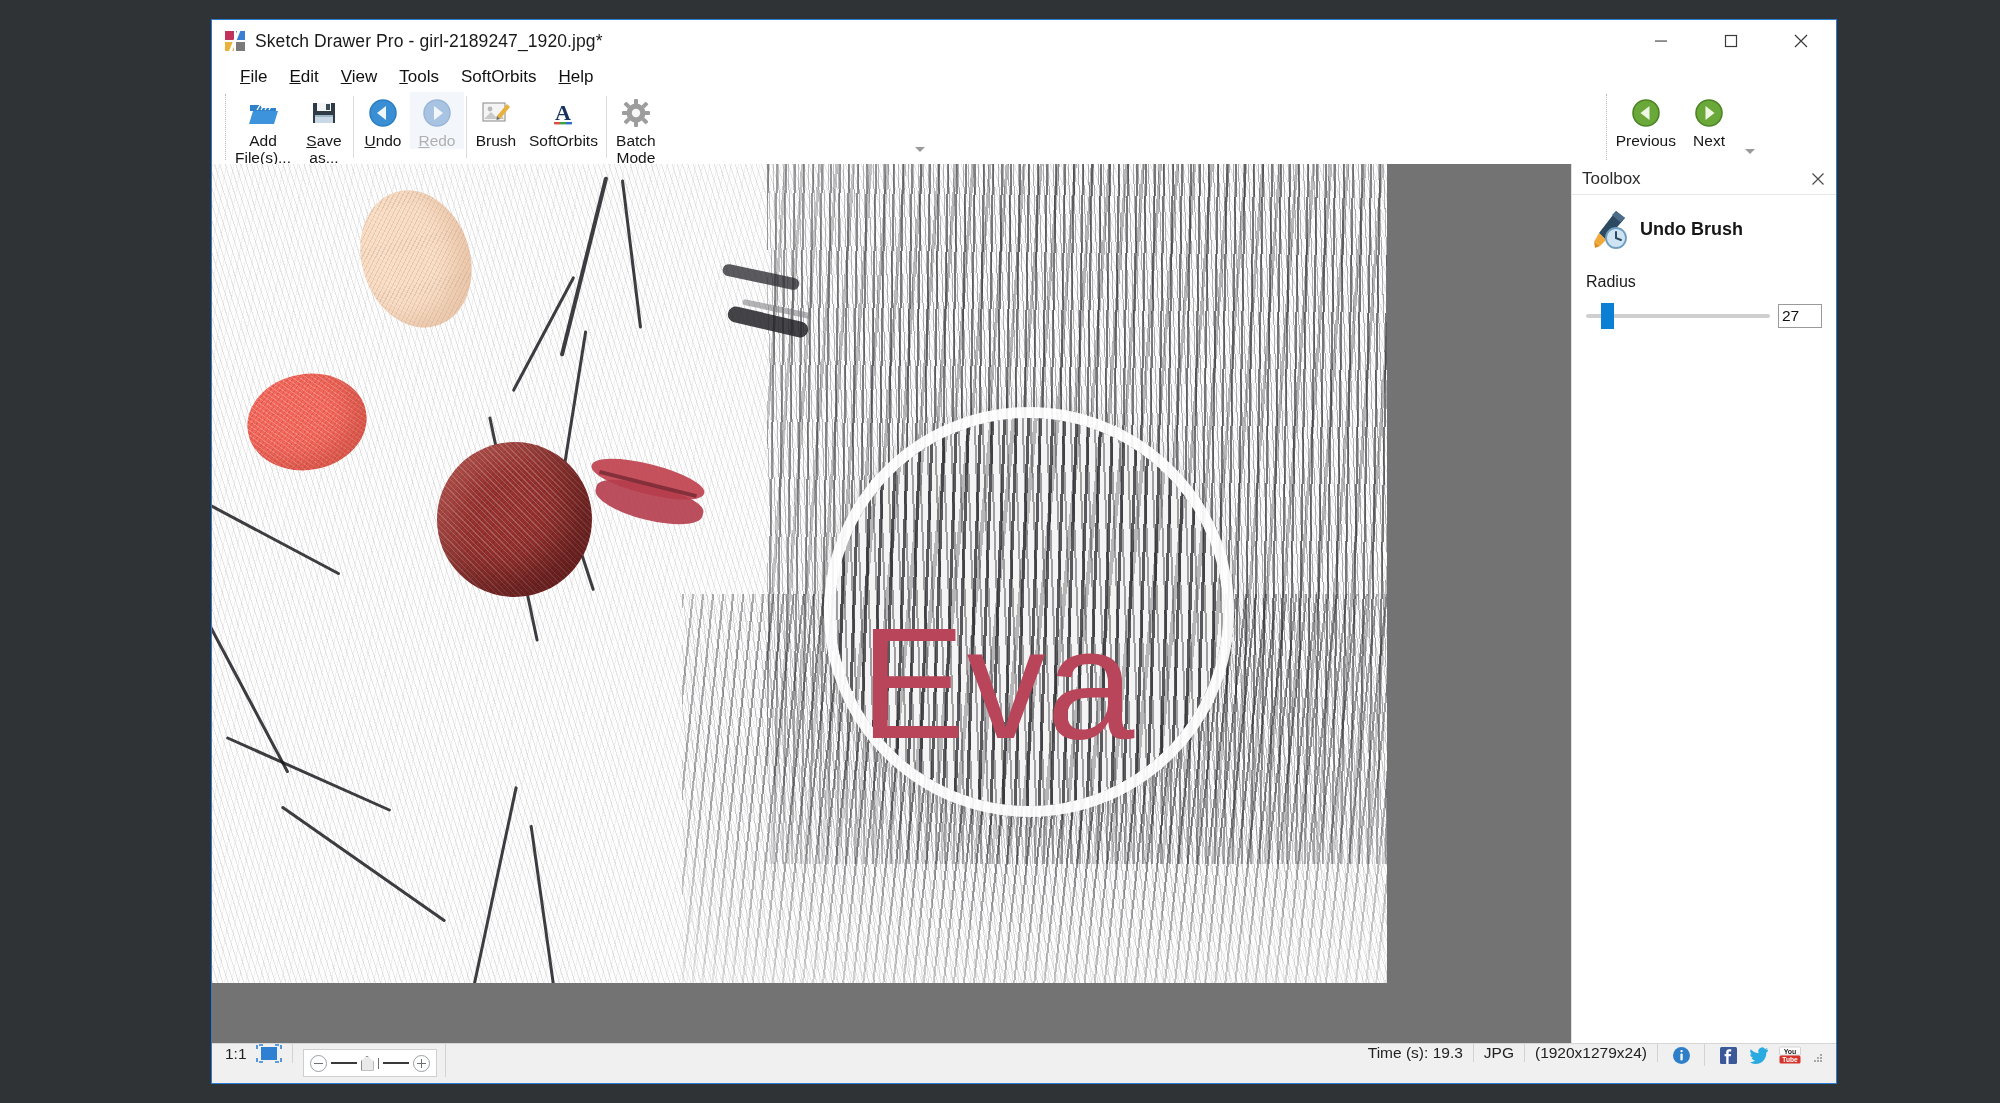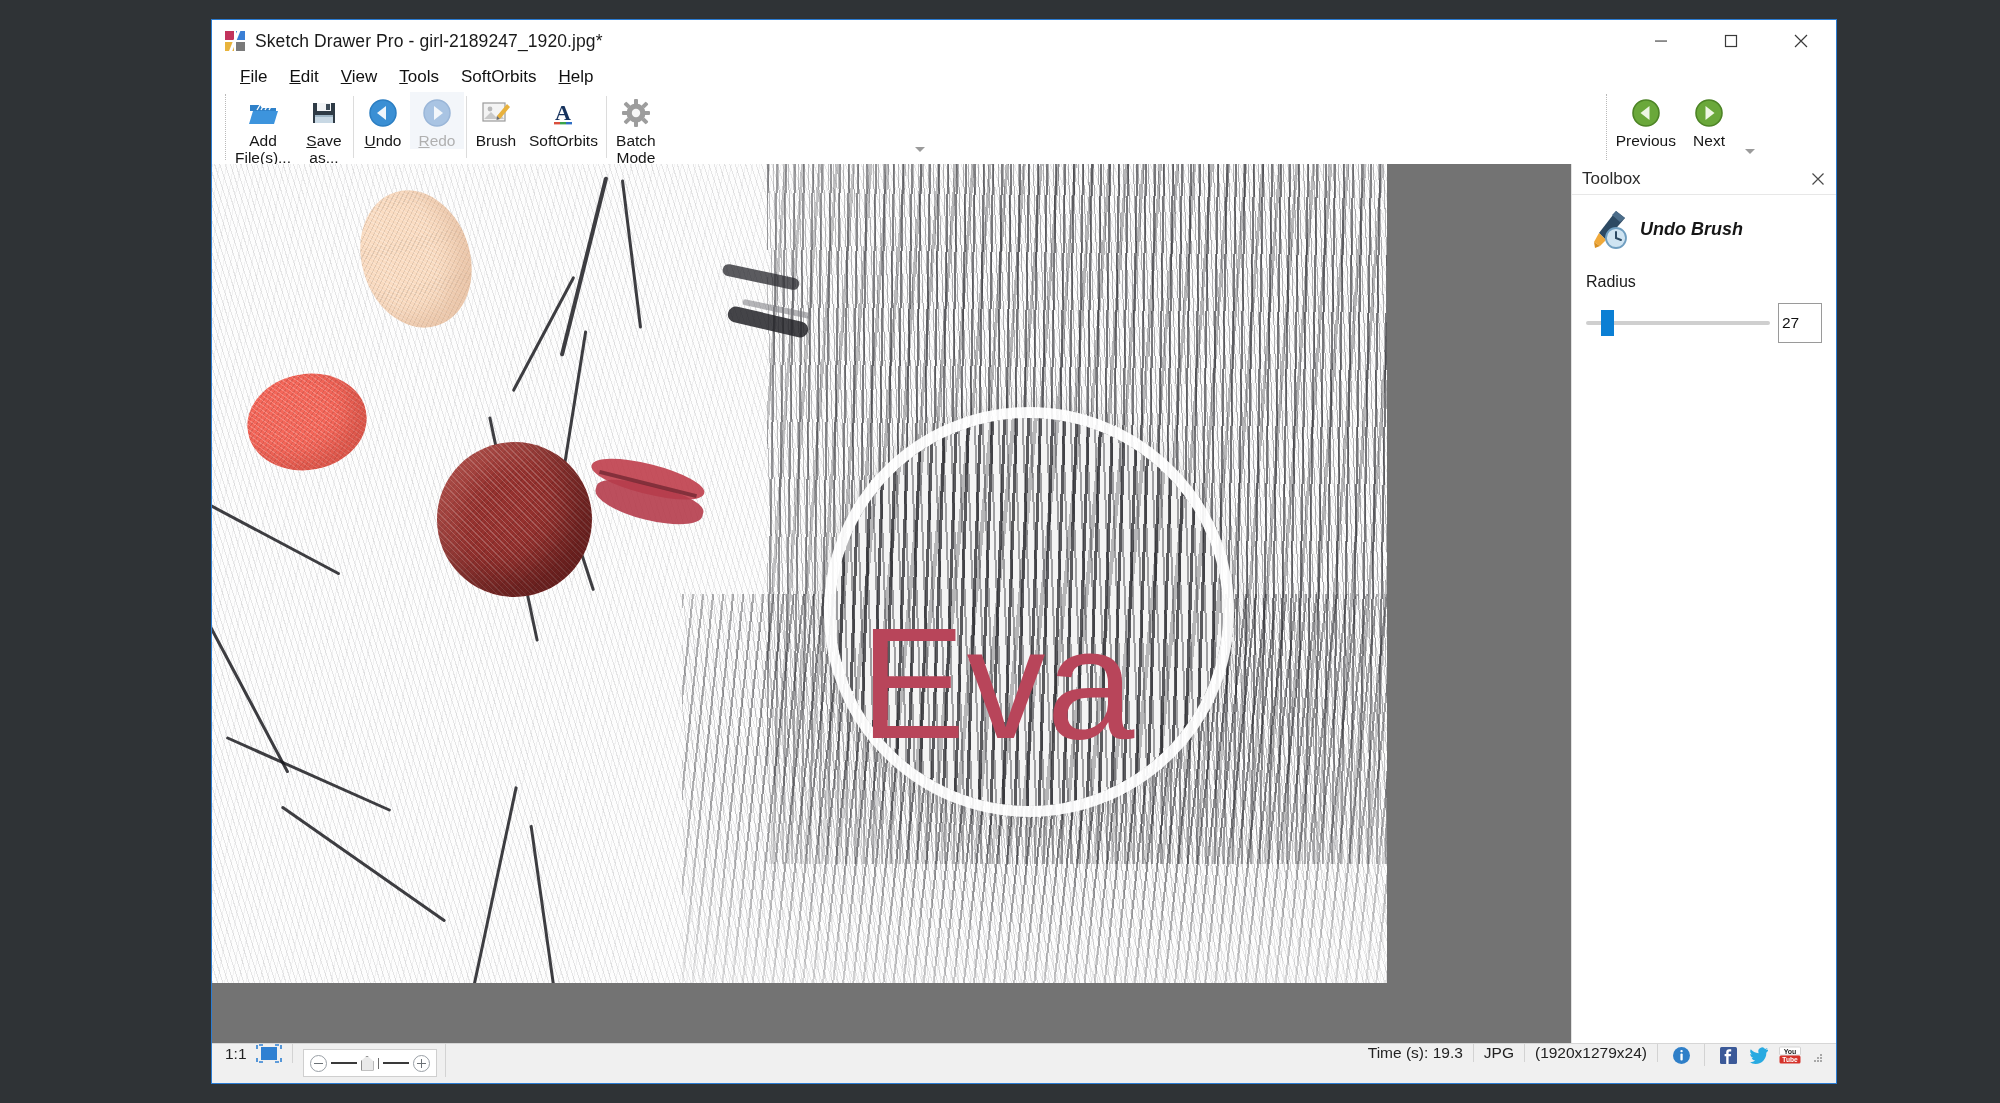--- a/index.html
+++ b/index.html
@@ -208,39 +208,39 @@
     position: absolute; right: 9px; top: 6px;
     width: 18px; height: 18px;
   }
   #toolbox-body {
     flex: 1 1 auto;
     border-top: 1px solid #e7e7e7;
     padding: 12px 14px 0 14px;
   }
   #tool-head { display: flex; align-items: center; gap: 10px; margin-bottom: 22px; }
   #tool-head .brush-ico { width: 44px; height: 44px; flex: 0 0 44px; position: relative; }
-  #tool-head .tool-title { font-size: 18px; font-weight: bold; color: #161616; font-style: italic; }
+  #tool-head .tool-title { font-size: 18px; font-weight: bold; color: #161616; }
   .slider-block { margin-bottom: 22px; }
   .slider-label { font-size: 16px; color: #1a1a1a; margin-bottom: 12px; }
   .slider-row { display: flex; align-items: center; gap: 8px; }
   .slider-track-wrap {
     position: relative; flex: 1 1 auto; height: 26px;
   }
   .slider-track {
     position: absolute; left: 0; right: 0; top: 11px;
     height: 4px; background: #cfcfcf; border-radius: 2px;
   }
   .slider-thumb {
     position: absolute; top: 0;
     width: 13px; height: 26px;
     background: #0b7fd4;
   }
   .slider-value {
     flex: 0 0 44px;
-    height: 40px;
+    height: 24px;
     border: 1px solid #9a9a9a;
     background: #fff;
     font-size: 15.5px; color: #111;
     padding: 1px 3px;
     display: flex; align-items: center;
   }
 
   
   #statusbar {
     height: 40px; flex: 0 0 40px;

